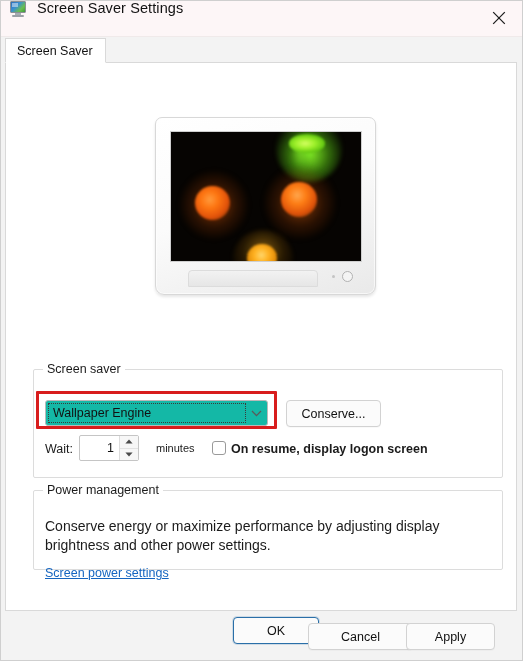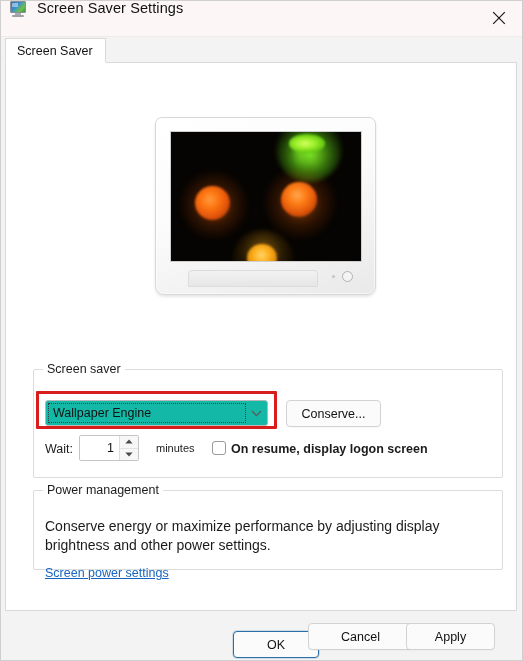--- a/index.html
+++ b/index.html
@@ -452,21 +452,21 @@
   
   #footer {
     height: 49px;
     min-height: 49px;
     background: #f3f3f3;
     position: relative;
   }
   #btn-ok {
     position: absolute;
     right: 203px;
-    top: 20px;
+    top: 6px;
     width: 86px;
     height: 27px;
     border-color: #2a6fa8;
     box-shadow: 0 0 0 1px rgba(42,111,168,0.18);
     text-align: right;
   }
   #btn-cancel {
     position: absolute;
     right: 109px;
     top: 12px;

